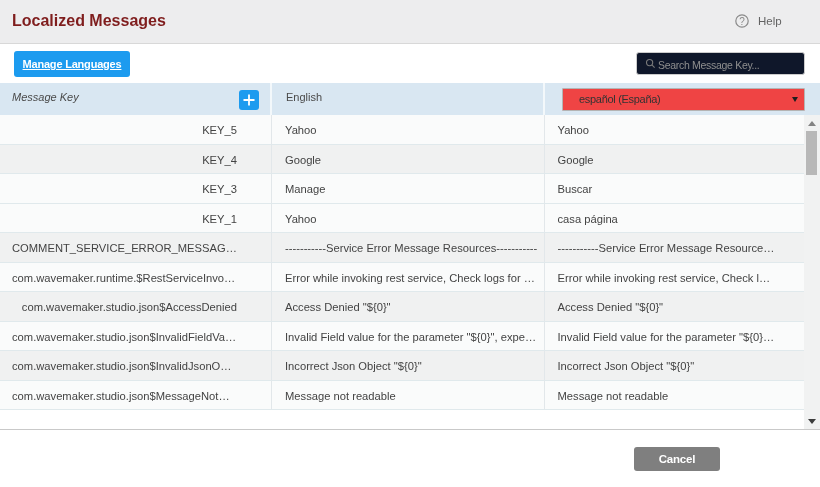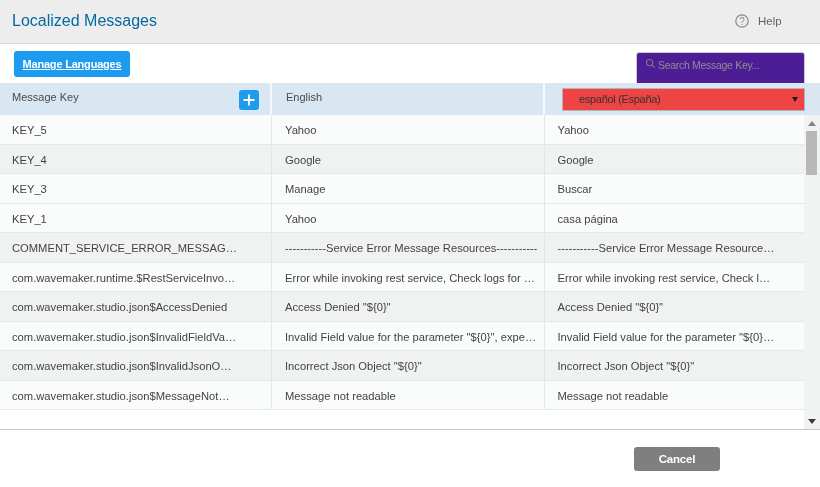--- a/index.html
+++ b/index.html
@@ -1,42 +1,42 @@
 <!DOCTYPE html>
 <html><head>
 <meta charset="utf-8">
 <style>
   * { margin:0; padding:0; box-sizing:border-box; }
   html,body { width:820px; height:487px; font-family:"Liberation Sans", sans-serif; background:#fff; overflow:hidden; }
   
   .titlebar { position:absolute; left:0; top:0; width:820px; height:44px; background:#ededee; border-bottom:1px solid #d8d8d8; }
-  .title { position:absolute; left:12px; top:12px; font-size:16px; color:#0369a1; }
+  .title { position:absolute; left:12px; top:12px; font-size:16px; color:#7f1d1d;font-weight:bold; }
   .help { position:absolute; left:758px; top:15px; font-size:11.5px; color:#636363; }
   .help svg { position:absolute; left:-23px; top:-1px; }
   
   .toolbar { position:absolute; left:0; top:45px; width:820px; height:38px; background:#fff; }
   .btn-manage { position:absolute; left:14px; top:6px; width:116px; height:26px; background:#1c9bef; border-radius:3px; color:#fff; font-size:11px; letter-spacing:-0.2px; font-weight:bold; text-align:center; line-height:26px;text-decoration:underline; }
-  .search { position:absolute; left:636px; top:7px; width:169px; height:36px; border:1px solid #ccc; border-radius:3px; background:#4c1d95; }
+  .search { position:absolute; left:636px; top:7px; width:169px; height:23px; border:1px solid #ccc; border-radius:3px; background:#0f172a; }
   .search .ph { position:absolute; left:21px; top:5.5px; font-size:10.5px; letter-spacing:-0.3px; color:#8f8f8f; }
   .search svg { position:absolute; left:8px; top:5px; }
   
   .thead { position:absolute; left:0; top:83px; width:820px; height:32px; background:#d9e7f2; }
   .th { position:absolute; top:0; height:32px; font-size:11px; color:#4a4a4a; line-height:29.5px; }
-  .th1 { left:0; width:272px; padding-left:12px; border-right:2px solid #f3f8fb; }
+  .th1 { left:0; width:272px; padding-left:12px; border-right:2px solid #f3f8fb;font-style:italic; }
   .th2 { left:274px; width:271px; padding-left:12px; border-right:2px solid #f3f8fb; }
   .plus { position:absolute; left:239px; top:7px; width:20px; height:20px; background:#1c9bef; border-radius:3px; }
   .selectbox { position:absolute; left:562px; top:5px; width:243px; height:23px; background:#ef4444; border:1px solid #b4b4b4; border-radius:1px; font-size:11px; letter-spacing:-0.3px; color:#333; line-height:21px; padding-left:16px; }
   .selectbox .arr { position:absolute; right:6px; top:8px; width:0; height:0; border-left:3.5px solid transparent; border-right:3.5px solid transparent; border-top:5px solid #1e1e1e; }
   
   .tbody { position:absolute; left:0; top:115px; width:804px; height:314px; overflow:hidden; }
   .row { position:relative; width:804px; height:29.5px; }
   .row.odd  { background:#fafbfb; }
   .row.even { background:#f0f1f1; }
   .cell { position:absolute; top:0; height:29.5px; line-height:30.8px; font-size:11.2px; color:#434343; white-space:nowrap; overflow:hidden; text-overflow:ellipsis; border-bottom:1px solid #e0e9ec; }
-  .c1 { left:0; width:272px; padding-left:12px; padding-right:34px; border-right:1px solid #e2e7ea; }
+  .c1 { left:0; width:272px; padding-left:12px; padding-right:34px; border-right:1px solid #e2e7ea;text-align:right; }
   .c2 { left:272px; width:273px; padding-left:13px; padding-right:3px; border-right:1px solid #e2e7ea; }
   .c3 { left:545px; width:259px; padding-left:12.5px; padding-right:28px; }
   
   .sbar { position:absolute; left:804px; top:115px; width:16px; height:314px; background:#f1f2f2; }
   .sthumb { position:absolute; left:2px; top:16px; width:11px; height:44px; background:#b8b8b8; }
   .sup { position:absolute; left:3.5px; top:6px; width:0; height:0; border-left:4.5px solid transparent; border-right:4.5px solid transparent; border-bottom:5px solid #838383; }
   .sdown { position:absolute; left:4px; bottom:5px; width:0; height:0; border-left:4px solid transparent; border-right:4px solid transparent; border-top:5px solid #3c3c3c; }
   
   .footline { position:absolute; left:0; top:429px; width:820px; height:1px; background:#c9c9c9; }
   .footer { position:absolute; left:0; top:430px; width:820px; height:57px; background:#fff;margin-left:16px; }

